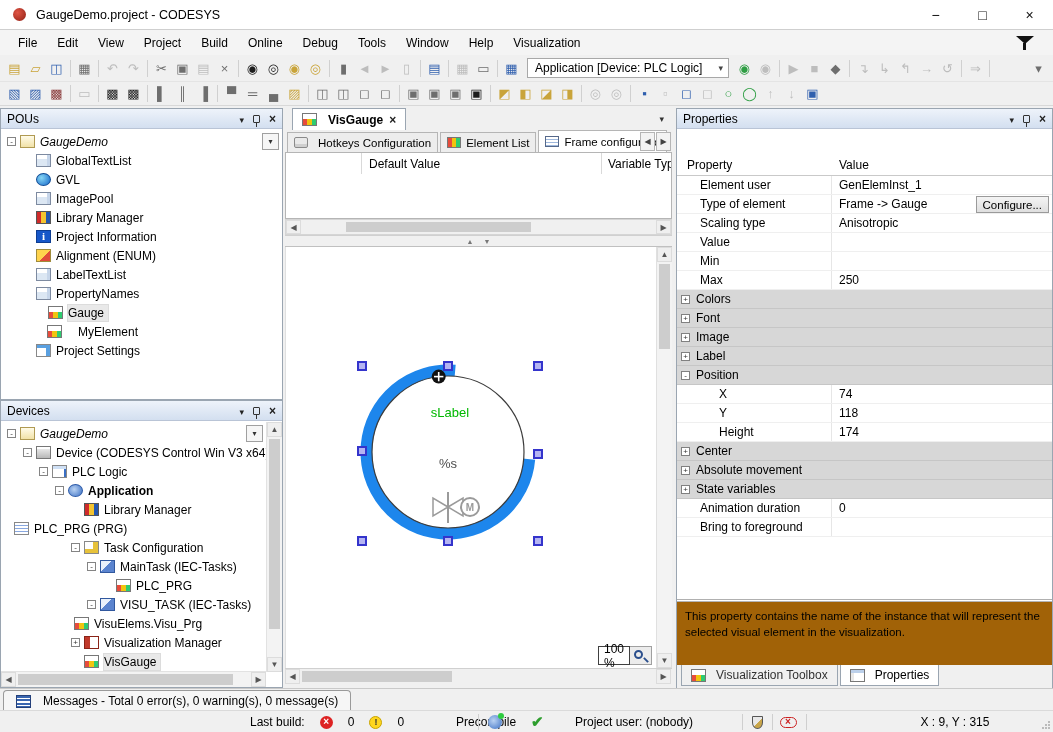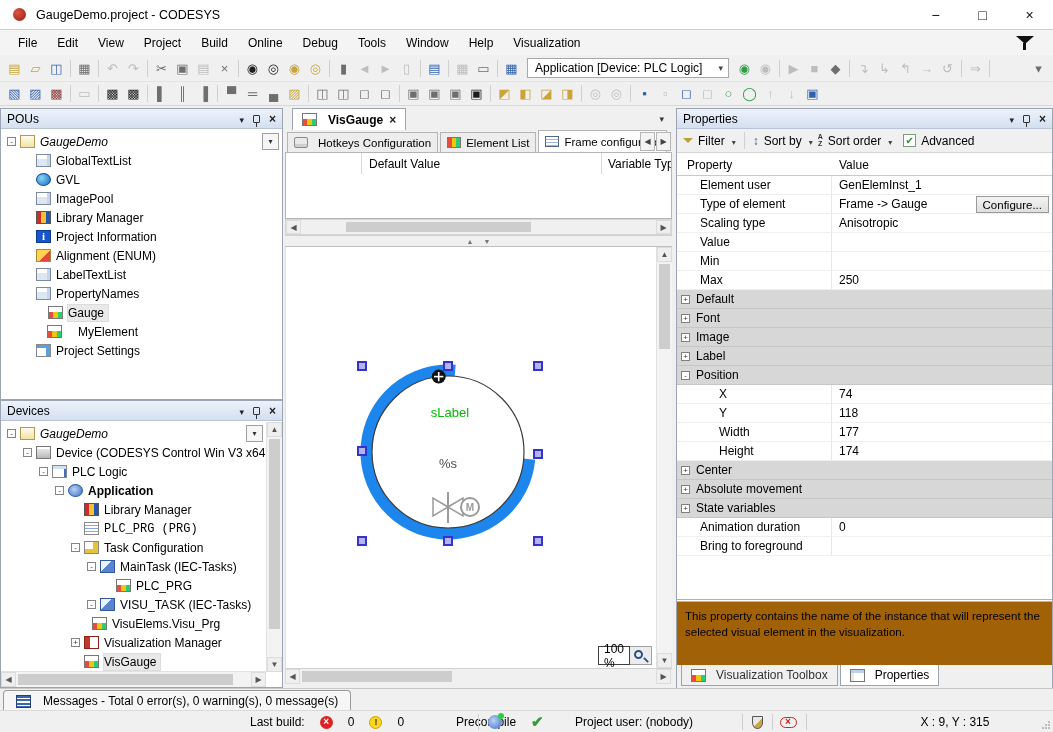--- a/index.html
+++ b/index.html
@@ -394,21 +394,21 @@
       <div class="trow" style="padding-left: 54px;">
         <span class="expander">-</span>
         <span class="ticon ti-app"></span>
         <span class="tlabel b">Application</span>
       </div>
       <div class="trow" style="padding-left: 70px;">
         <span class="exp-spacer"></span>
         <span class="ticon ti-books"></span>
         <span class="tlabel">Library Manager</span>
       </div>
-      <div class="trow" style="padding-left: 70px; font-family: Liberation Mono, monospace;">
+      <div class="trow" style="">
         <span class="exp-spacer"></span>
         <span class="ticon ti-prg"></span>
         <span class="tlabel">PLC_PRG (PRG)</span>
       </div>
       <div class="trow" style="padding-left: 70px;">
         <span class="expander">-</span>
         <span class="ticon ti-taskcfg"></span>
         <span class="tlabel">Task Configuration</span>
       </div>
       <div class="trow" style="padding-left: 86px;">
@@ -419,21 +419,21 @@
       <div class="trow" style="padding-left: 102px;">
         <span class="exp-spacer"></span>
         <span class="ticon ti-visu"></span>
         <span class="tlabel">PLC_PRG</span>
       </div>
       <div class="trow" style="padding-left: 86px;">
         <span class="expander">-</span>
         <span class="ticon ti-task"></span>
         <span class="tlabel">VISU_TASK (IEC-Tasks)</span>
       </div>
-      <div class="trow" style="padding-left: 78px; text-align: center;">
+      <div class="trow" style="padding-left: 60px; text-align: center;">
         <span class="exp-spacer"></span>
         <span class="ticon ti-visu"></span>
         <span class="tlabel">VisuElems.Visu_Prg</span>
       </div>
       <div class="trow" style="padding-left: 70px;">
         <span class="expander">+</span>
         <span class="ticon ti-vismgr"></span>
         <span class="tlabel">Visualization Manager</span>
       </div>
       <div class="trow" style="padding-left: 70px;">
@@ -551,35 +551,20 @@
 
 <div class="panel props">
   <div class="panel-title">
     <span>Properties</span>
     <span class="pt-btns">
       <span class="pt-caret"></span>
       <span class="pin"></span>
       <span class="pt-close"></span>
     </span>
   </div>
-  <div class="props-toolbar">
-    <span class="mini-funnel"></span>
-    <span>Filter</span>
-      <span class="ptb-caret"></span>
-    <span class="tbsep"></span>
-    <span class="sort-ic">↕</span>
-    <span>Sort by</span>
-      <span class="ptb-caret"></span>
-    <span class="az-ic">A
-Z</span>
-    <span>Sort order</span>
-      <span class="ptb-caret"></span>
-    <span class="cb"></span>
-    <span>Advanced</span>
-  </div>
   <div class="props-body">
     <div class="pg-header">
       <span class="h1">Property</span>
       <span class="h2">Value</span>
     </div>
     <div id="props-rows">
         <div class="prow">
           <div class="plabel">Element user</div>
           <div class="pvalue">GenElemInst_1</div>
         </div>
@@ -599,21 +584,21 @@
         <div class="prow">
           <div class="plabel">Min</div>
           <div class="pvalue"></div>
         </div>
         <div class="prow">
           <div class="plabel">Max</div>
           <div class="pvalue">250</div>
         </div>
         <div class="prow pgroup">
           <span class="pexp">+</span>
-          <span class="pglabel">Default</span>
+          <span class="pglabel">Colors</span>
         </div>
         <div class="prow pgroup">
           <span class="pexp">+</span>
           <span class="pglabel">Font</span>
         </div>
         <div class="prow pgroup">
           <span class="pexp">+</span>
           <span class="pglabel">Image</span>
         </div>
         <div class="prow pgroup">
@@ -624,24 +609,20 @@
           <span class="pexp">-</span>
           <span class="pglabel">Position</span>
         </div>
         <div class="prow">
           <div class="plabel sub">X</div>
           <div class="pvalue">74</div>
         </div>
         <div class="prow">
           <div class="plabel sub">Y</div>
           <div class="pvalue">118</div>
-        </div>
-        <div class="prow">
-          <div class="plabel sub">Width</div>
-          <div class="pvalue">177</div>
         </div>
         <div class="prow">
           <div class="plabel sub">Height</div>
           <div class="pvalue">174</div>
         </div>
         <div class="prow pgroup">
           <span class="pexp">+</span>
           <span class="pglabel">Center</span>
         </div>
         <div class="prow pgroup">

